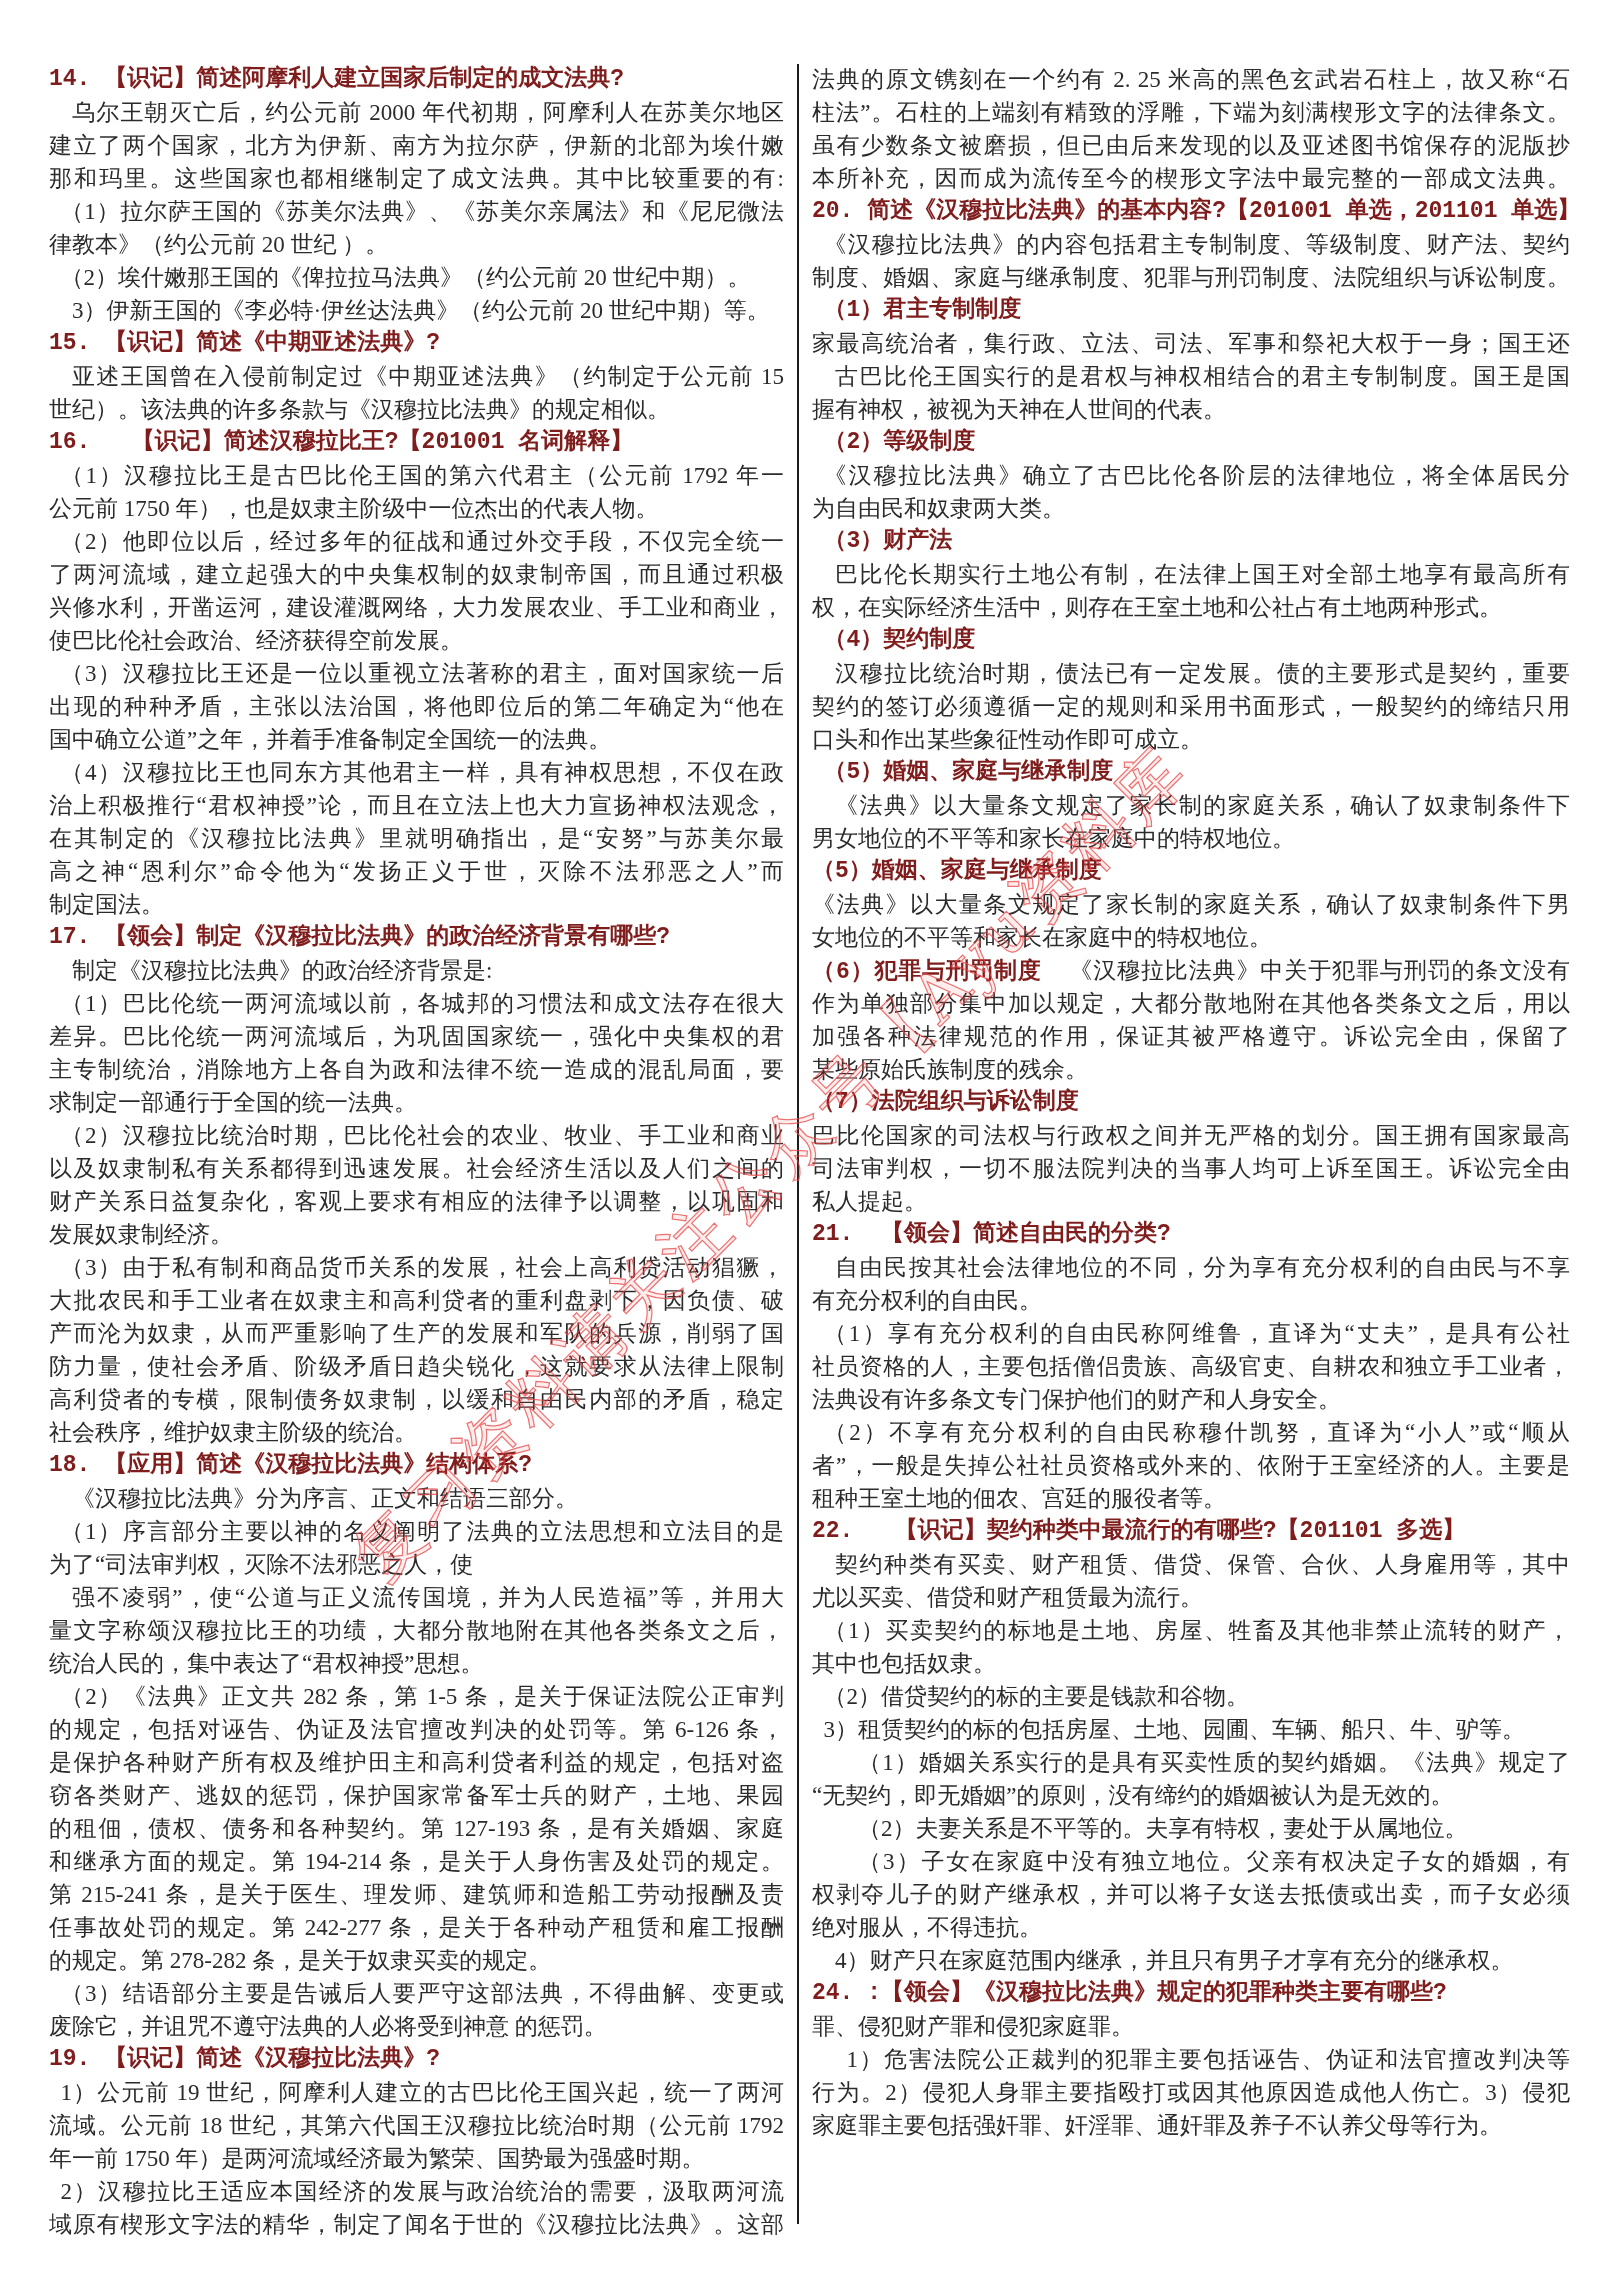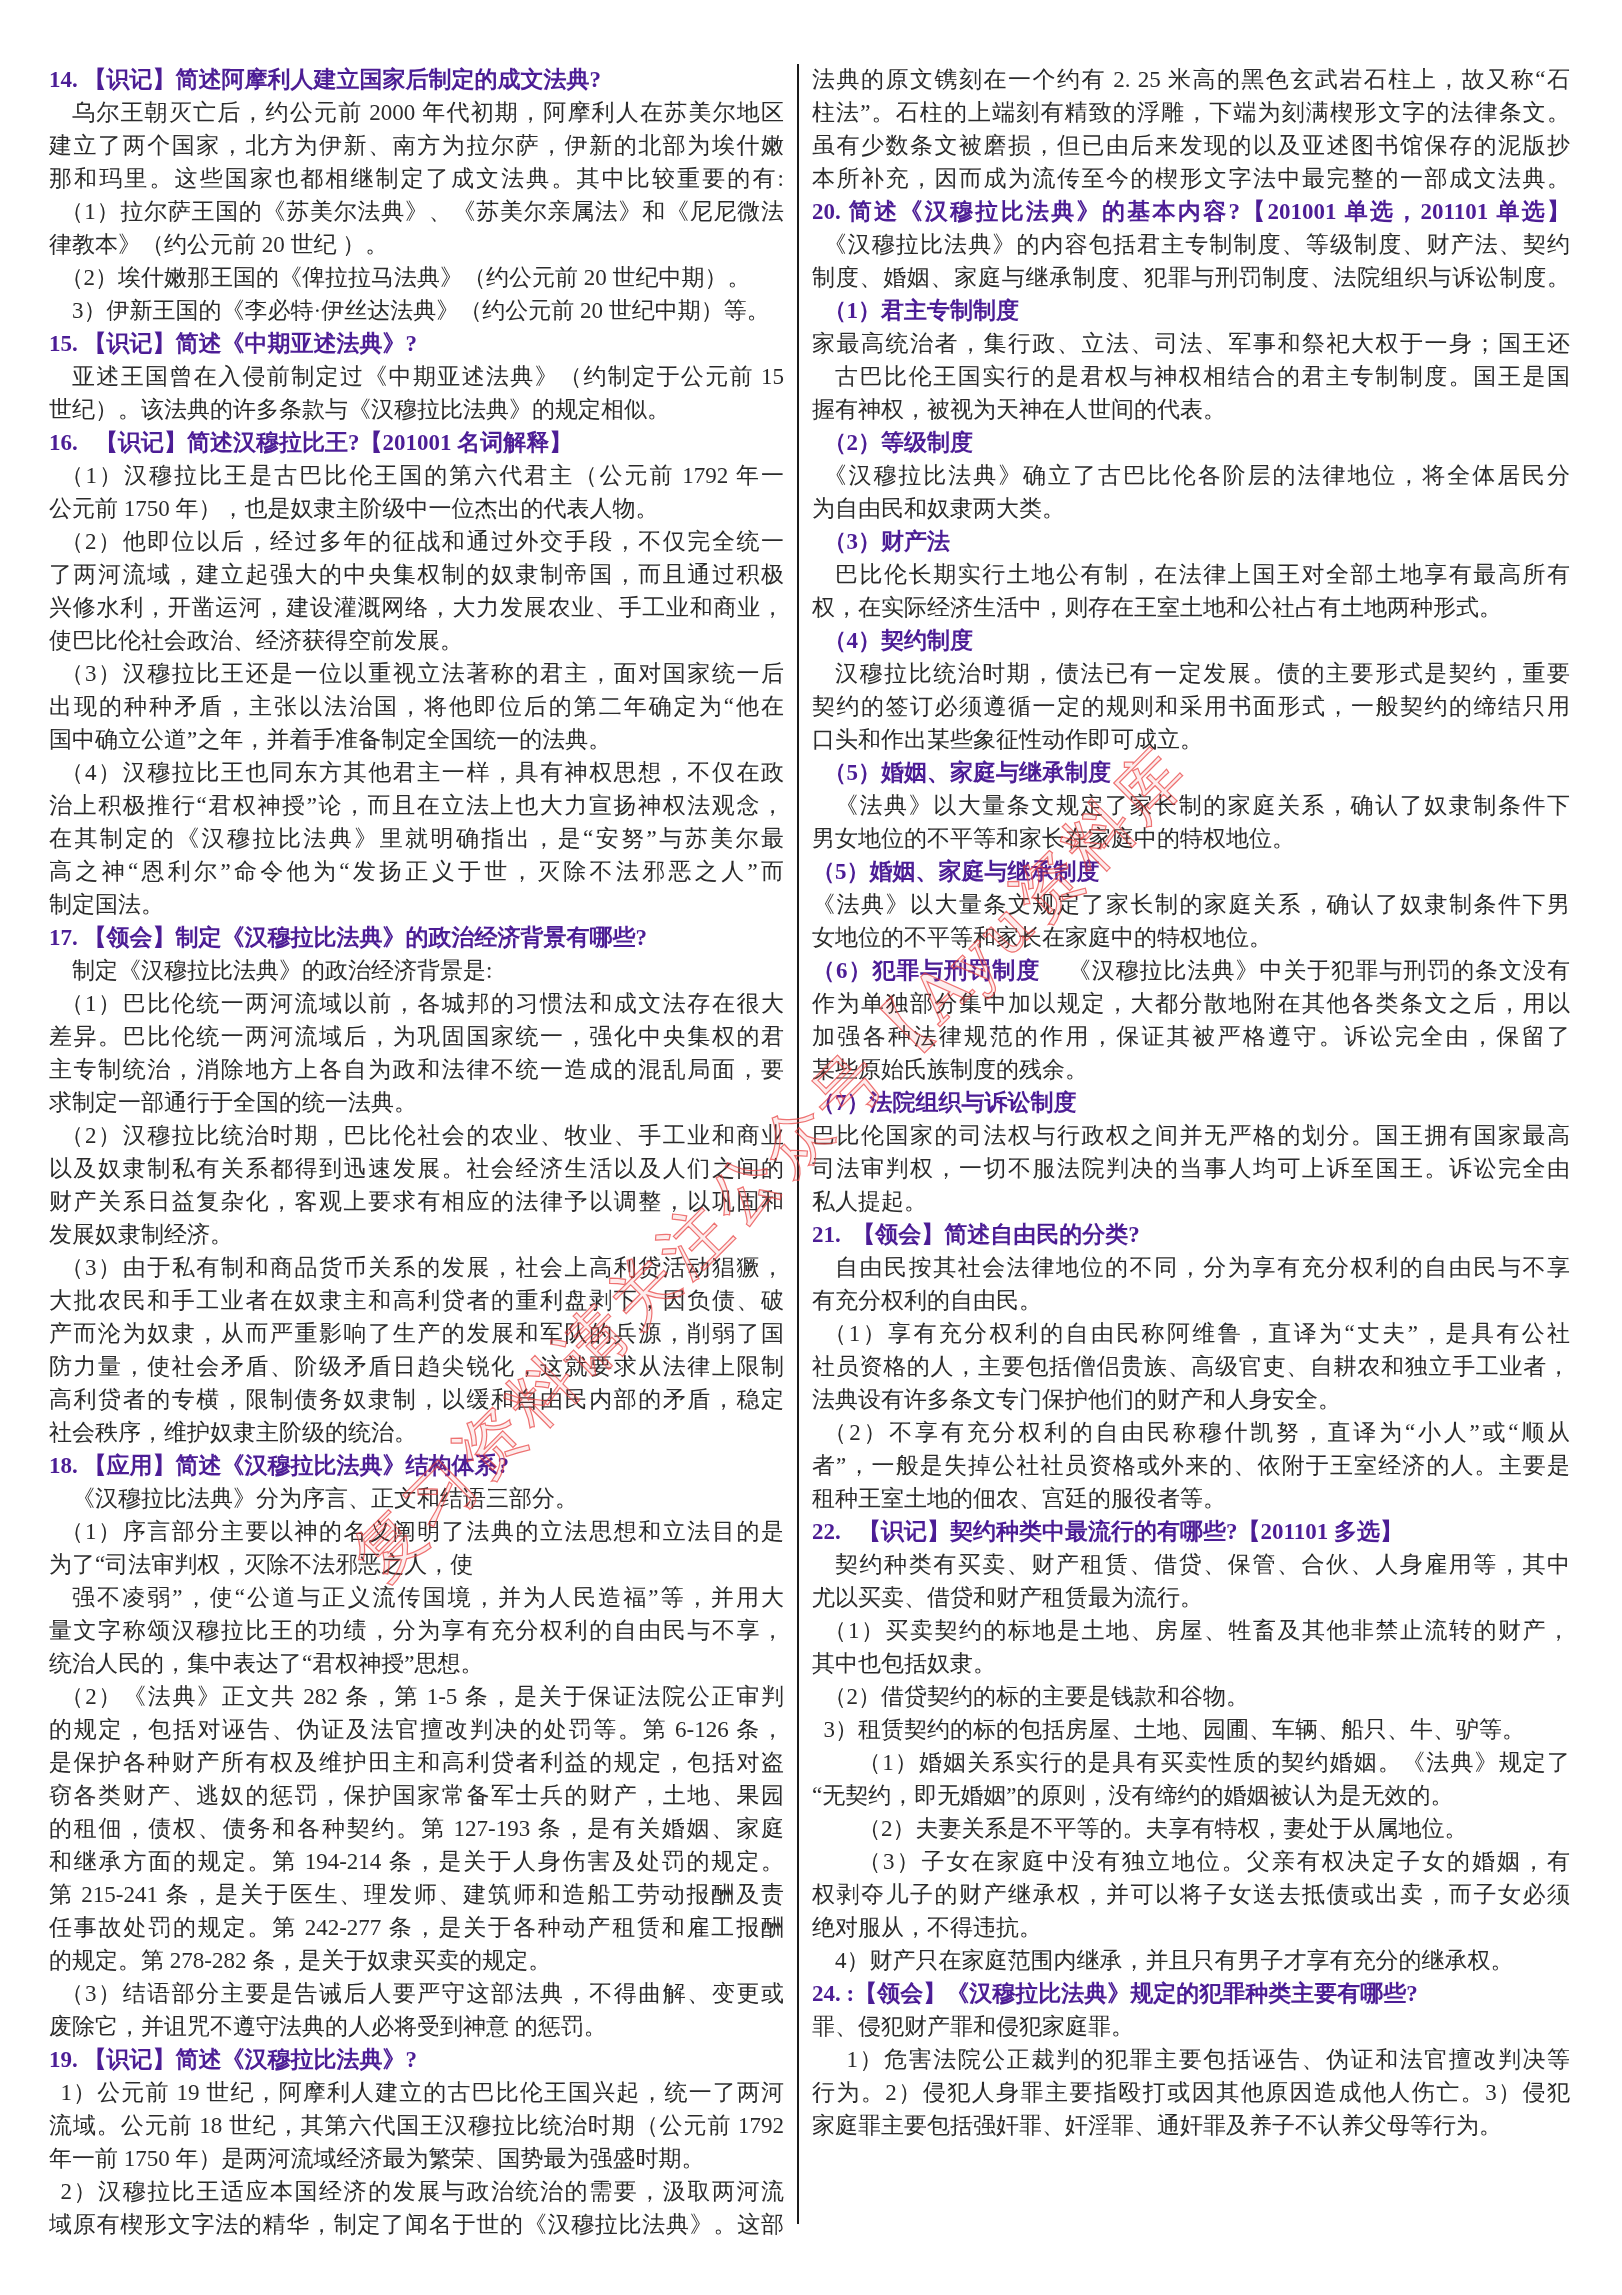--- a/index.html
+++ b/index.html
@@ -13,22 +13,22 @@
   .col.left { left: 49px; width: 735px; }
   .col.right { left: 812px; width: 758px; }
   section { display: block; }
   .ln {
     height: 33px; line-height: 33px; font-size: 23px;
     overflow: hidden; text-align: left;
   }
   .ln:not(.j) { white-space: nowrap; }
   .j { text-align: justify; text-align-last: justify; }
   .t, .h {
-    font-family: Liberation Serif, serif;
-    font-weight: 700; color: #4c1d95;
+    font-family: Liberation Mono, monospace;
+    font-weight: 700; color: #7f1d1d;
   }
   .t { white-space: nowrap; }
   .gap { margin-right: 1.2em; }
   .i05 { padding-left: 0.5em; }
   .i1 { padding-left: 1em; }
   .i15 { padding-left: 1.5em; }
   .i2 { padding-left: 2em; }
   .divider {
     position: absolute; left: 797px; top: 64px;
     width: 1.8px; height: 2160px; background: #1c1c1c;
@@ -102,21 +102,21 @@
     <div class="ln j">高利贷者的专横，限制债务奴隶制，以缓和自由民内部的矛盾，稳定</div>
     <div class="ln">社会秩序，维护奴隶主阶级的统治。</div>
   </section>
 
   <section>
     <div class="ln t">18. 【应用】简述《汉穆拉比法典》结构体系?</div>
     <div class="ln i1">《汉穆拉比法典》分为序言、正文和结语三部分。</div>
     <div class="ln j i05">（1）序言部分主要以神的名义阐明了法典的立法思想和立法目的是</div>
     <div class="ln">为了“司法审判权，灭除不法邪恶之人，使</div>
     <div class="ln j i1">强不凌弱”，使“公道与正义流传国境，并为人民造福”等，并用大</div>
-    <div class="ln j">量文字称颂汉穆拉比王的功绩，分为享有充分权利的自由民与不享，</div>
+    <div class="ln j">量文字称颂汉穆拉比王的功绩，大都分散地附在其他各类条文之后，</div>
     <div class="ln">统治人民的，集中表达了“君权神授”思想。</div>
     <div class="ln j i05">（2）《法典》正文共 282 条，第 1-5 条，是关于保证法院公正审判</div>
     <div class="ln j">的规定，包括对诬告、伪证及法官擅改判决的处罚等。第 6-126 条，</div>
     <div class="ln j">是保护各种财产所有权及维护田主和高利贷者利益的规定，包括对盗</div>
     <div class="ln j">窃各类财产、逃奴的惩罚，保护国家常备军士兵的财产，土地、果园</div>
     <div class="ln j">的租佃，债权、债务和各种契约。第 127-193 条，是有关婚姻、家庭</div>
     <div class="ln j">和继承方面的规定。第 194-214 条，是关于人身伤害及处罚的规定。</div>
     <div class="ln j">第 215-241 条，是关于医生、理发师、建筑师和造船工劳动报酬及责</div>
     <div class="ln j">任事故处罚的规定。第 242-277 条，是关于各种动产租赁和雇工报酬</div>
     <div class="ln">的规定。第 278-282 条，是关于奴隶买卖的规定。</div>

